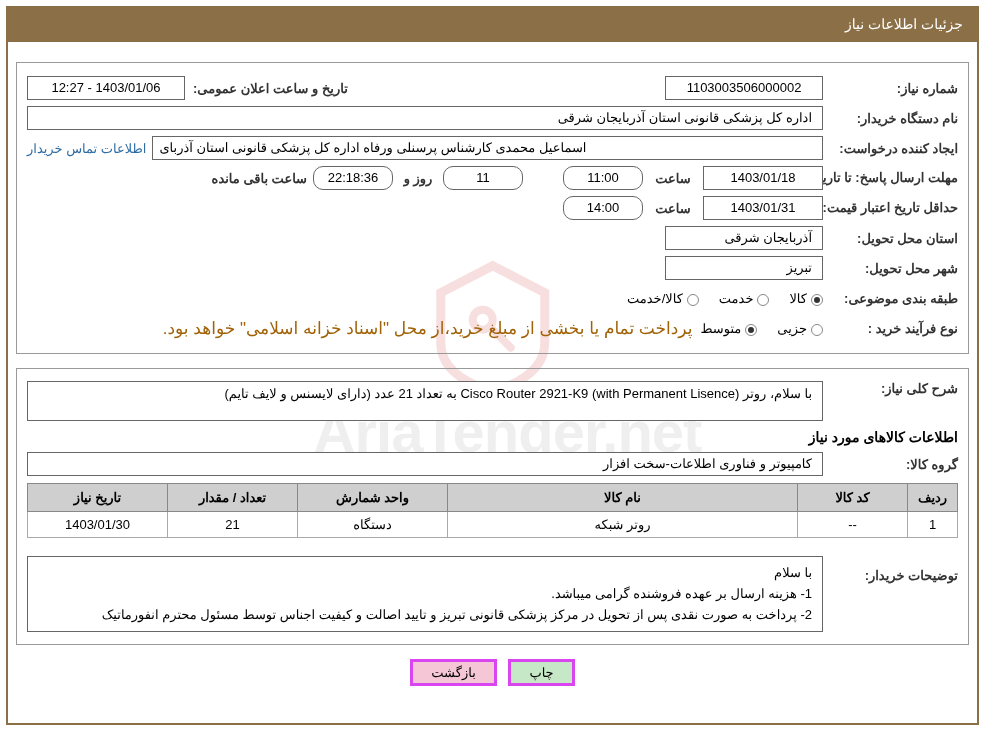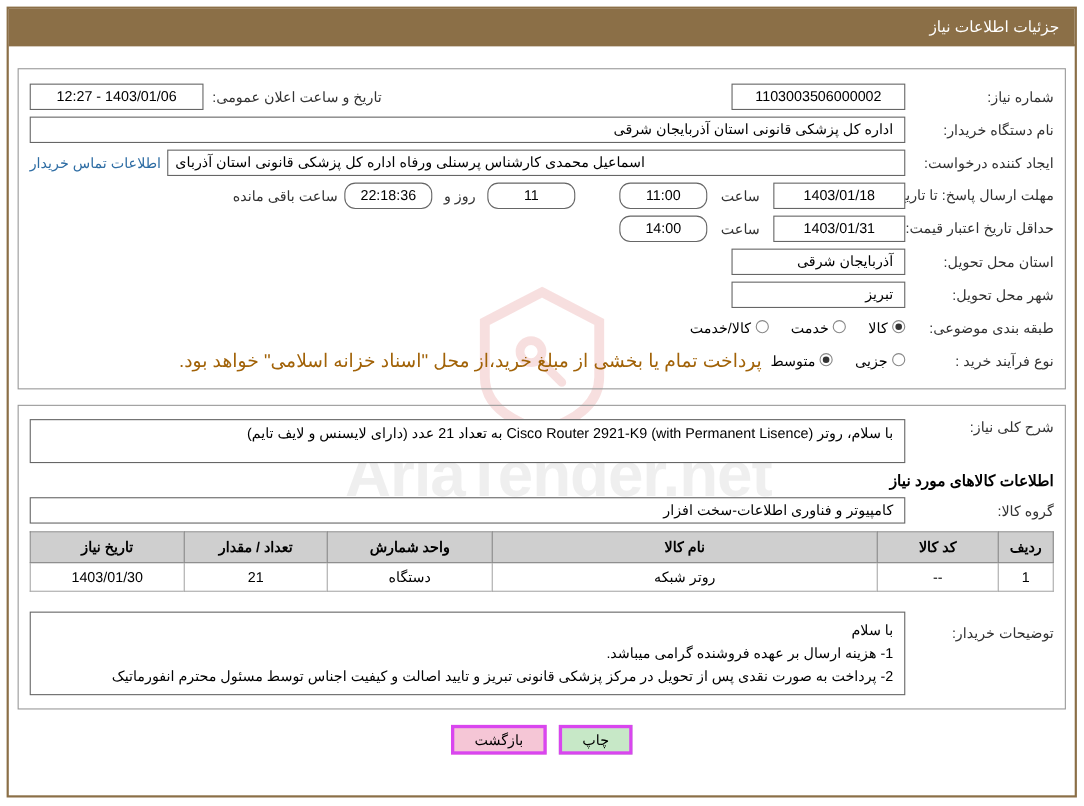--- a/index.html
+++ b/index.html
@@ -59,41 +59,41 @@
       margin-bottom: 14px;
     }
     .row {
       display: flex;
       align-items: center;
       margin: 4px 0;
       min-height: 26px;
       flex-wrap: nowrap;
     }
     .label {
-      font-weight: normal;
+      font-weight: bold;
       white-space: nowrap;
       color: #333;
     }
     .label-col { width: 135px; text-align: right; }
     .field {
       border: 1px solid #666;
       background: #fff;
       padding: 2px 6px;
       text-align: center;
       min-height: 20px;
       line-height: 18px;
     }
     .field-wide { flex: 1; text-align: right; padding-right: 10px; }
     .w150 { width: 158px; }
     .w120 { width: 120px; }
     .w80 { width: 80px; border-radius: 10px; }
     .spacer { flex: 1; }
     .link { color: #2e6da4; cursor: pointer; }
     .radio-group { display: flex; gap: 20px; align-items: center; }
-    .radio-item { display: flex; align-items: flex-start; gap: 4px; }
+    .radio-item { display: flex; align-items: flex-end; gap: 4px; }
     .radio-dot {
       width: 12px; height: 12px; border: 1px solid #888; border-radius: 50%;
       display: inline-flex; align-items: center; justify-content: center;
     }
     .radio-dot.checked::after {
       content: ""; width: 6px; height: 6px; background: #333; border-radius: 50%;
     }
     .section-title {
       font-weight: bold;
       margin: 8px 0 6px 0;

